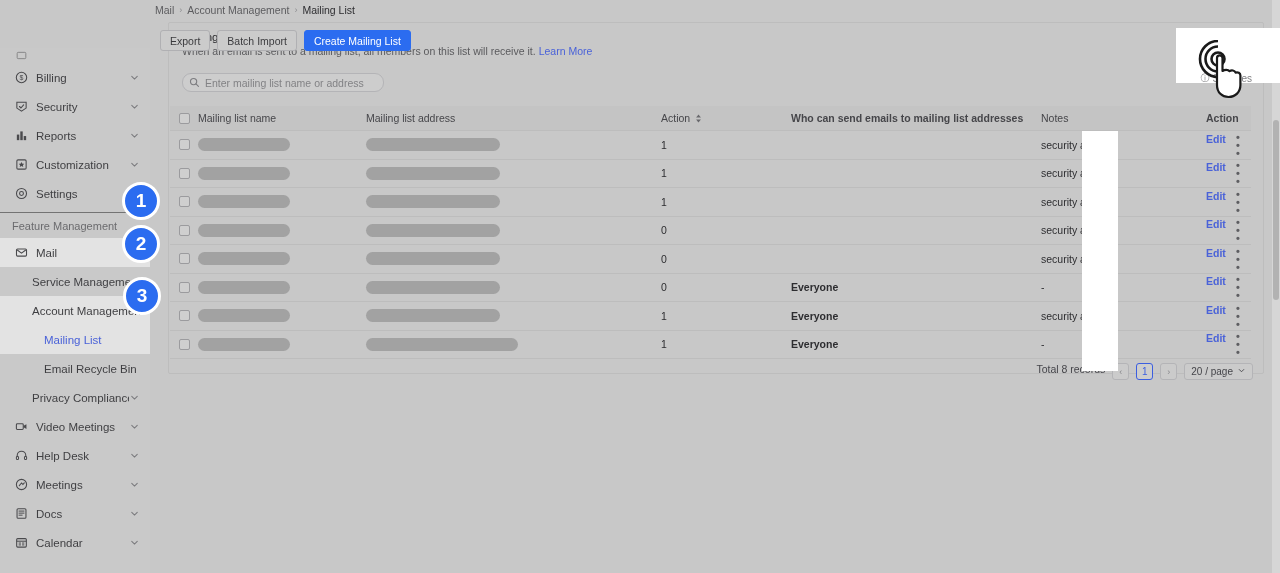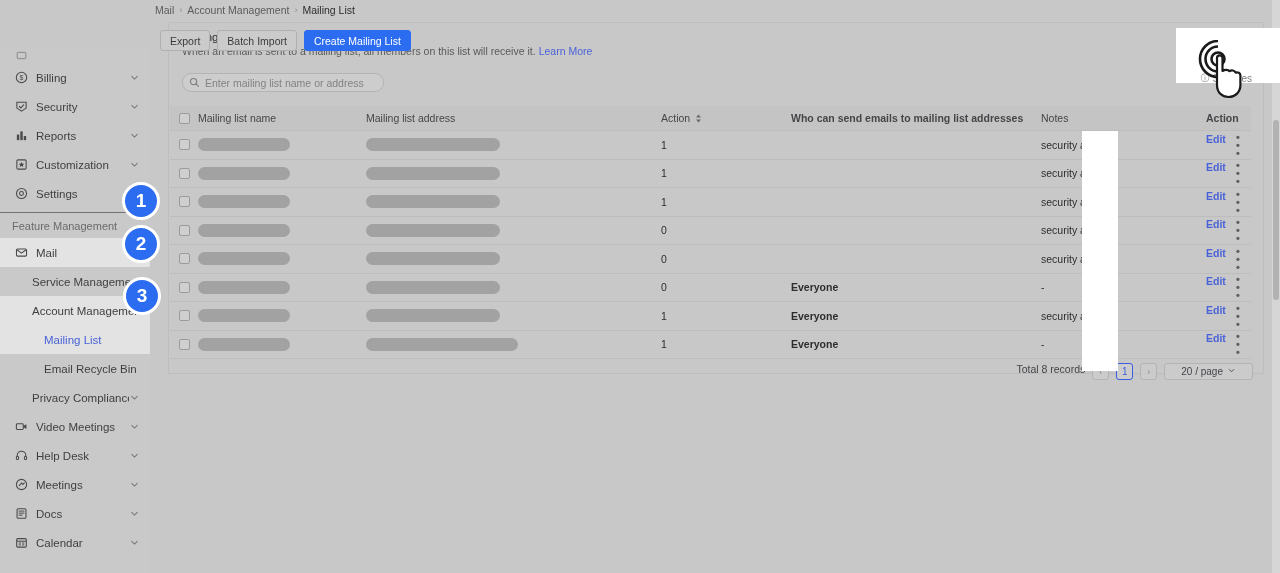--- a/index.html
+++ b/index.html
@@ -269,21 +269,21 @@
     width: 17px; height: 17px;
     border: 1px solid #b4b4b7;
     border-radius: 3px;
     background: #cbcbcb;
     display: flex; align-items: center; justify-content: center;
     font-size: 9px; color: #88888c;
     cursor: pointer;
   }
   .pg-btn.cur { border-color: #3b5ee0; color: #3b5ee0; background: #cdcdcd; font-size: 10px; }
   .pg-size {
-    height: 17px; padding: 0 16px;
+    height: 17px; padding: 0 6px;
     border: 1px solid #b4b4b7;
     border-radius: 3px;
     background: #cbcbcb;
     display: flex; align-items: center; gap: 4px;
     font-size: 10px; color: #45454a;
     cursor: pointer;
   }
 
   
   .scrollbar {

